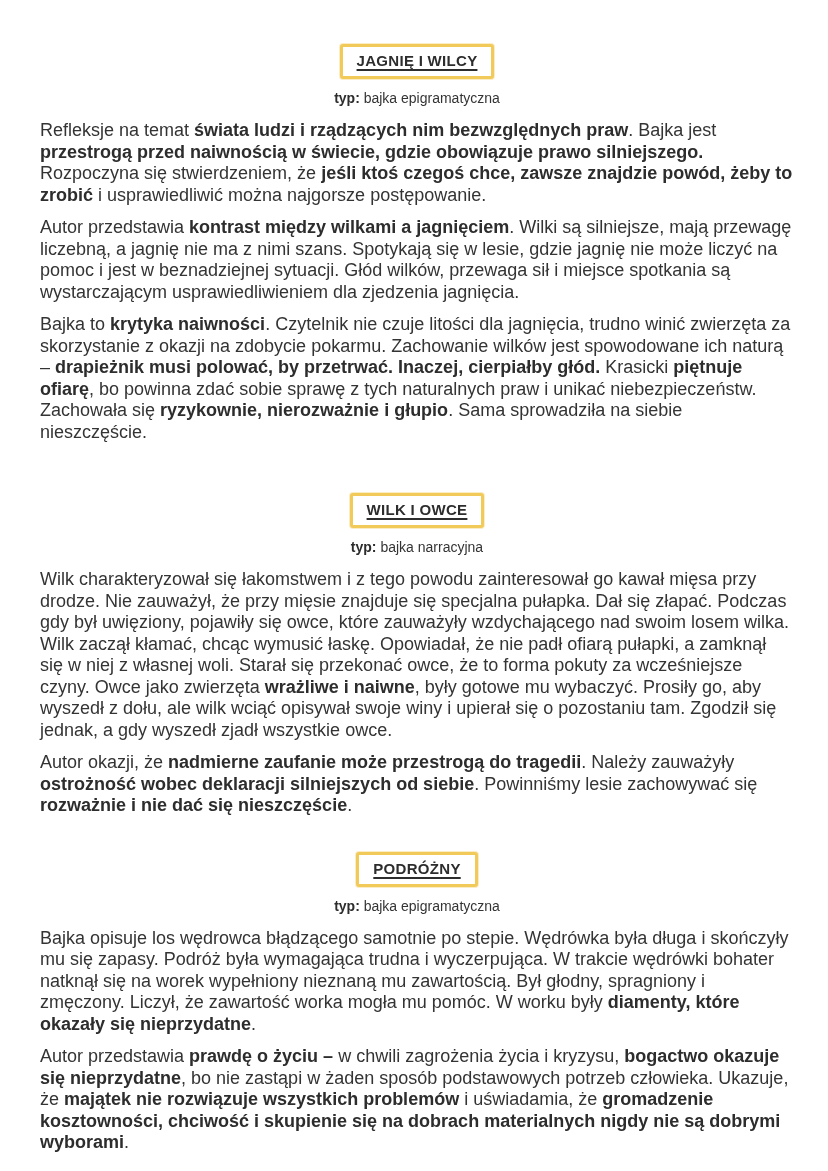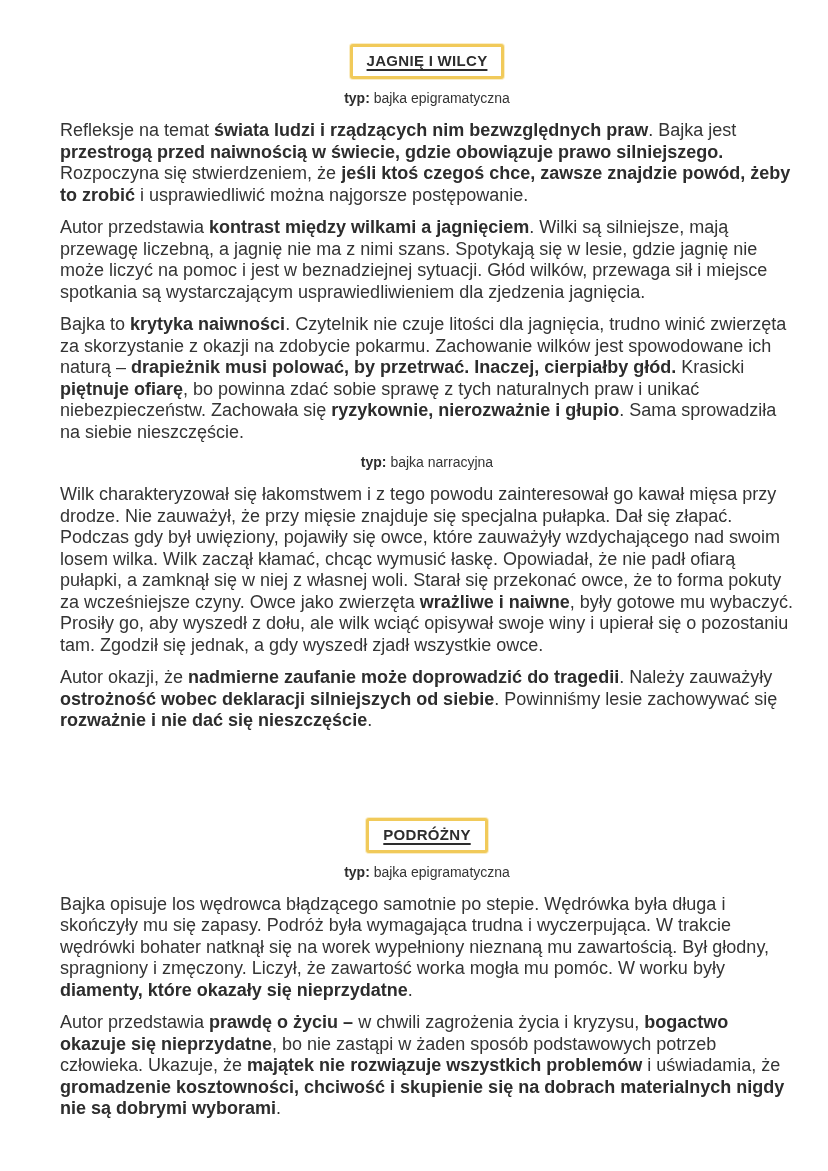--- a/index.html
+++ b/index.html
@@ -8,21 +8,21 @@
     width: 828px;
     height: 1171px;
     background: #ffffff;
     font-family: "Liberation Sans", sans-serif;
     color: #343434;
     overflow: hidden;
   }
   .page {
     width: 828px;
     height: 1078px;
-    padding: 44px 34px 20px 60px;
+    padding: 44px 34px 20px 40px;
   }
   .title-row { text-align: center; }
   .title-box {
     display: inline-block;
     border: 3px solid #f1ca5a;
     border-radius: 3px;
     background: #ffffff;
     padding: 5px 14px 6px 14px;
     box-shadow: 0 0 0 1px rgba(241, 202, 90, 0.35);
   }
@@ -44,21 +44,21 @@
   }
   .typ-line strong { font-weight: 700; color: #2d2d2d; }
   .para {
     margin: 11px 0 0 0;
     font-size: 18px;
     line-height: 21.5px;
     text-align: left;
   }
   .para strong { font-weight: 700; color: #2d2d2d; }
   .section-2 .title-row { margin-top: 50px; }
-  .section-3 .title-row { margin-top: 86px; }
+  .section-3 .title-row { margin-top: 35px; }
 </style>
 </head>
 <body>
 
 <div class="page">
 
   <section class="section section-1">
     <div class="title-row">
       <div class="title-box">
         <span class="section-title">JAGNIĘ I WILCY</span>
@@ -66,24 +66,29 @@
     </div>
     <p class="typ-line"><strong>typ:</strong><span> bajka epigramatyczna</span></p>
     <div class="paragraphs">
         <p class="para"><span>Refleksje na temat </span><strong>świata ludzi i rządzących nim bezwzględnych praw</strong><span>. Bajka jest </span><strong>przestrogą przed naiwnością w świecie, gdzie obowiązuje prawo silniejszego.</strong><span> Rozpoczyna się stwierdzeniem, że </span><strong>jeśli ktoś czegoś chce, zawsze znajdzie powód, żeby to zrobić</strong><span> i usprawiedliwić można najgorsze postępowanie.</span></p>
         <p class="para"><span>Autor przedstawia </span><strong>kontrast między wilkami a jagnięciem</strong><span>. Wilki są silniejsze, mają przewagę liczebną, a jagnię nie ma z nimi szans. Spotykają się w lesie, gdzie jagnię nie może liczyć na pomoc i jest w beznadziejnej sytuacji. Głód wilków, przewaga sił i miejsce spotkania są wystarczającym usprawiedliwieniem dla zjedzenia jagnięcia.</span></p>
         <p class="para"><span>Bajka to </span><strong>krytyka naiwności</strong><span>. Czytelnik nie czuje litości dla jagnięcia, trudno winić zwierzęta za skorzystanie z okazji na zdobycie pokarmu. Zachowanie wilków jest spowodowane ich naturą – </span><strong>drapieżnik musi polować, by przetrwać. Inaczej, cierpiałby głód.</strong><span> Krasicki </span><strong>piętnuje ofiarę</strong><span>, bo powinna zdać sobie sprawę z tych naturalnych praw i unikać niebezpieczeństw. Zachowała się </span><strong>ryzykownie, nierozważnie i głupio</strong><span>. Sama sprowadziła na siebie nieszczęście.</span></p>
       </div>
   </section>
 
   <section class="section section-2">
+    <div class="title-row">
+      <div class="title-box">
+        <span class="section-title">WILK I OWCE</span>
+      </div>
+    </div>
     <p class="typ-line"><strong>typ:</strong><span> bajka narracyjna</span></p>
     <div class="paragraphs">
         <p class="para"><span>Wilk charakteryzował się łakomstwem i z tego powodu zainteresował go kawał mięsa przy drodze. Nie zauważył, że przy mięsie znajduje się specjalna pułapka. Dał się złapać. Podczas gdy był uwięziony, pojawiły się owce, które zauważyły wzdychającego nad swoim losem wilka. Wilk zaczął kłamać, chcąc wymusić łaskę. Opowiadał, że nie padł ofiarą pułapki, a zamknął się w niej z własnej woli. Starał się przekonać owce, że to forma pokuty za wcześniejsze czyny. Owce jako zwierzęta </span><strong>wrażliwe i naiwne</strong><span>, były gotowe mu wybaczyć. Prosiły go, aby wyszedł z dołu, ale wilk wciąć opisywał swoje winy i upierał się o pozostaniu tam. Zgodził się jednak, a gdy wyszedł zjadł wszystkie owce.</span></p>
-        <p class="para"><span>Autor okazji, że </span><strong>nadmierne zaufanie może doprowadzić do tragedii</strong><span>. Należy zauważyły </span><strong>ostrożność wobec deklaracji silniejszych od siebie</strong><span>. Powinniśmy lesie zachowywać się </span><strong>rozważnie i nie dać się nieszczęście</strong><span>.</span></p>
+        <p class="para"><span>Autor okazji, że </span><strong>nadmierne zaufanie może przestrogą do tragedii</strong><span>. Należy zauważyły </span><strong>ostrożność wobec deklaracji silniejszych od siebie</strong><span>. Powinniśmy lesie zachowywać się </span><strong>rozważnie i nie dać się nieszczęście</strong><span>.</span></p>
       </div>
   </section>
 
   <section class="section section-3">
     <div class="title-row">
       <div class="title-box">
         <span class="section-title">PODRÓŻNY</span>
       </div>
     </div>
     <p class="typ-line"><strong>typ:</strong><span> bajka epigramatyczna</span></p>

